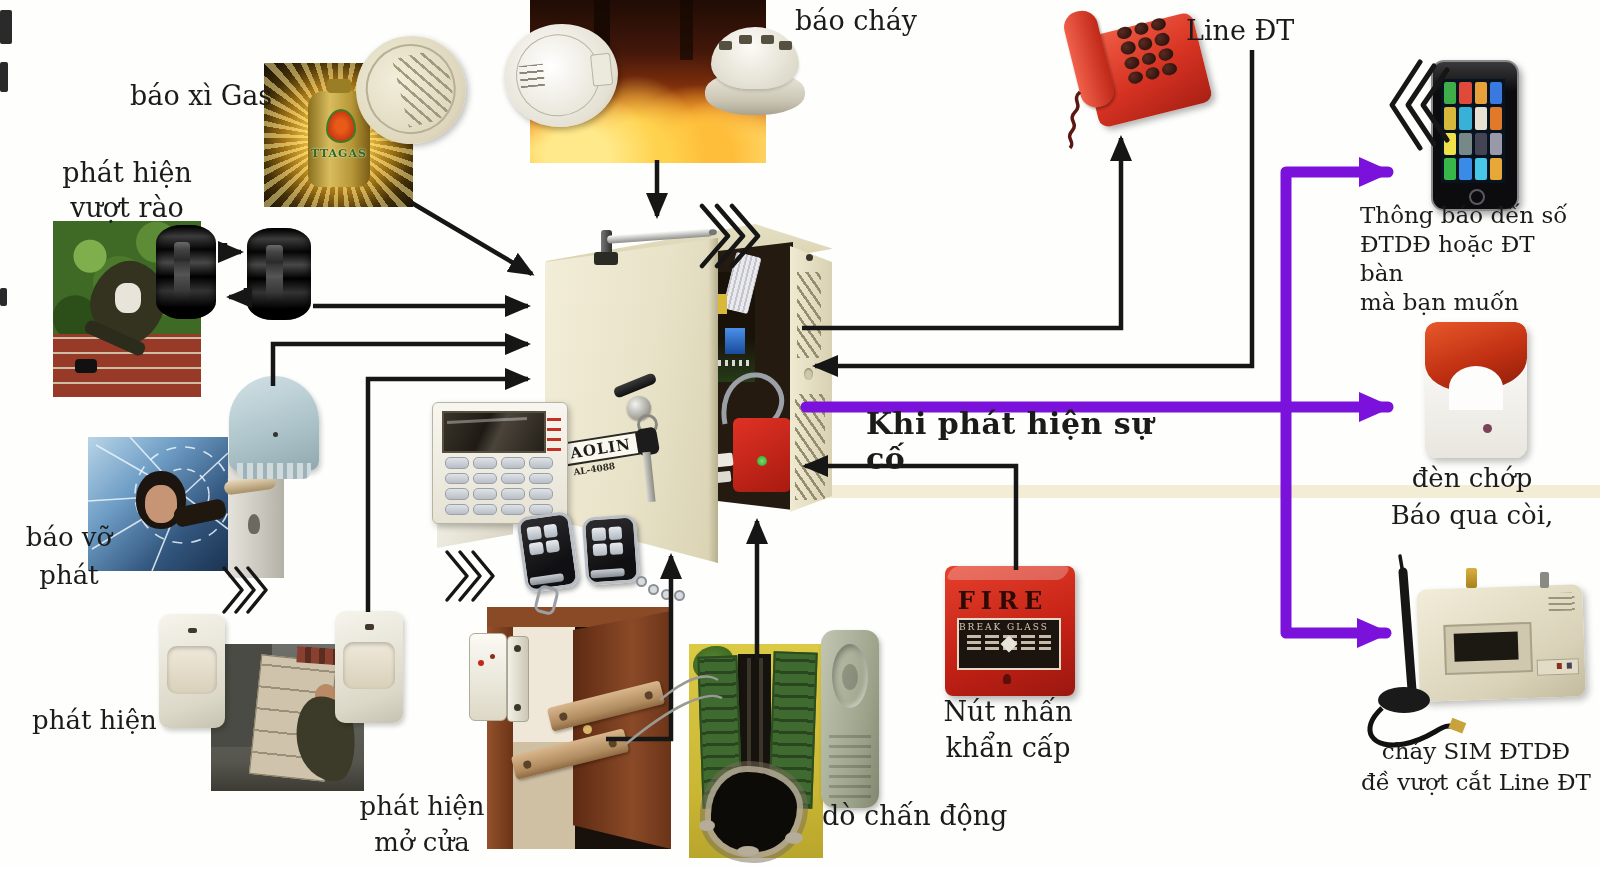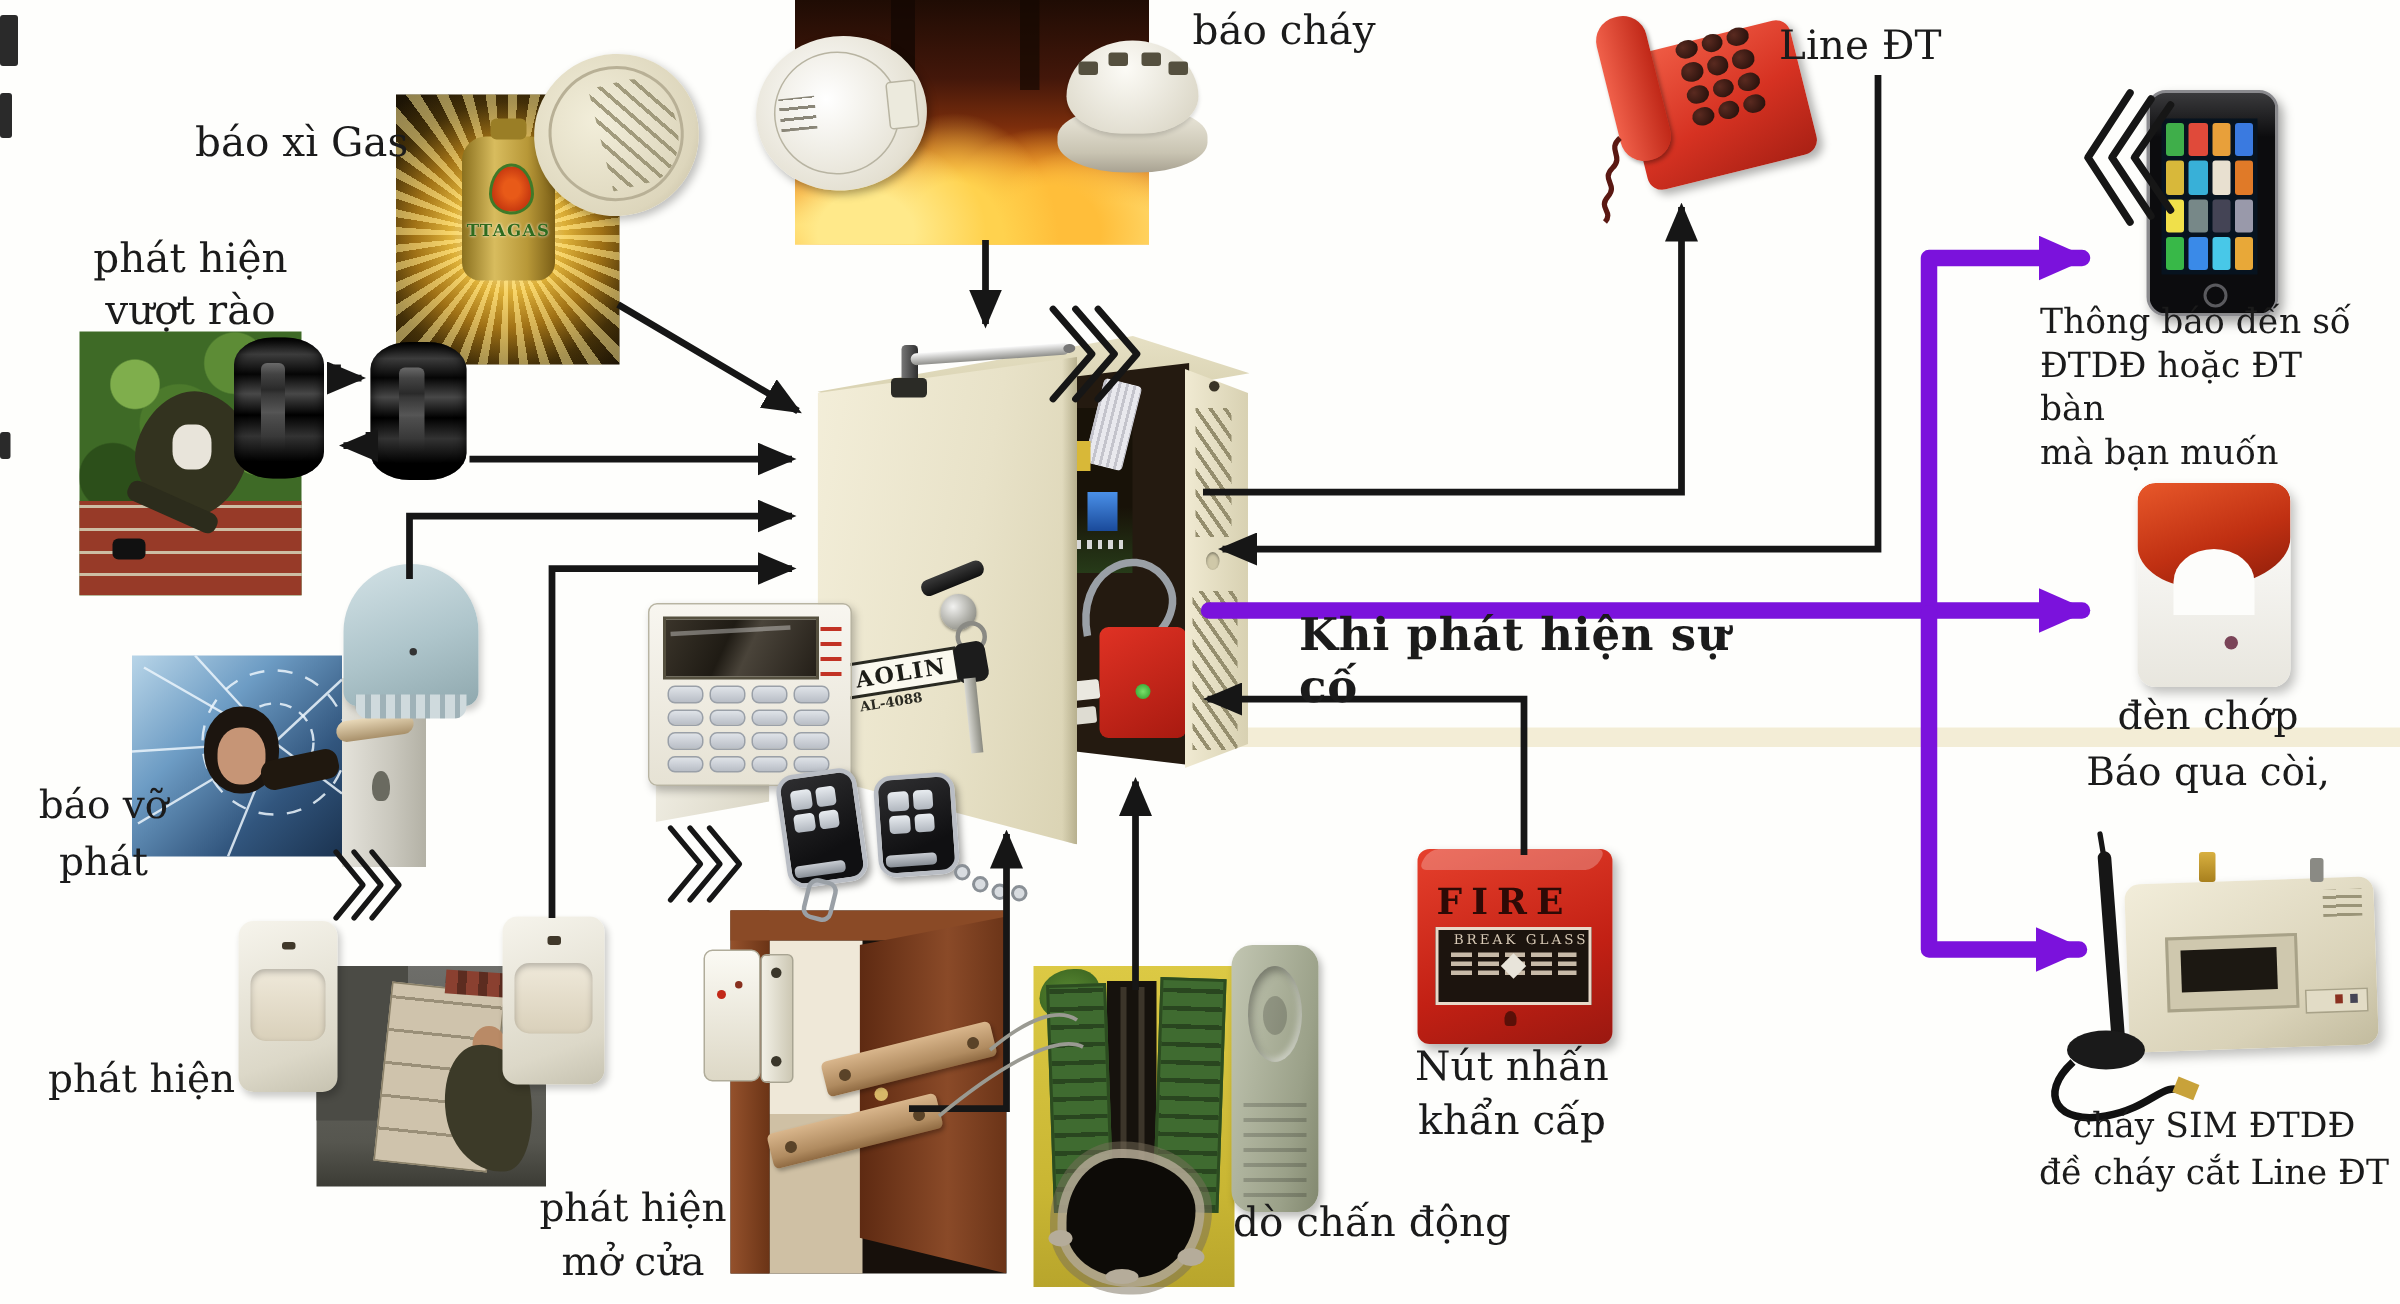--- a/index.html
+++ b/index.html
@@ -3,21 +3,21 @@
 <meta charset="utf-8">
 <style>
   html,body{margin:0;padding:0;background:#ffffff;}
   #stage{position:relative;width:1600px;height:869px;background:#fefefc;overflow:hidden;
          font-family:"DejaVu Serif","Liberation Serif",serif;color:#1b1b1b;}
   .abs{position:absolute;}
   .lbl{position:absolute;z-index:6;color:#1b1b1b;}
   .lbl span{display:block;}
   .ctr{text-align:center;}
   
-  #gas-img{left:264px;top:63px;width:149px;height:180px;z-index:1;
+  #gas-img{left:264px;top:63px;width:149px;height:144px;z-index:1;
     background:
       repeating-conic-gradient(from 0deg at 50% 52%, rgba(255,230,140,.55) 0 4deg, rgba(120,80,10,.15) 4deg 9deg),
       radial-gradient(circle at 50% 52%, #ffefb0 0 14%, #eec040 32%, #a87818 52%, #3a2a08 74%, #0d0a04 95%);}
   #gas-cyl{left:44px;top:28px;width:62px;height:96px;background:linear-gradient(90deg,#8a701e,#d8bc5e 35%,#b89838 70%,#7a5e16);
     border-radius:16px 16px 12px 12px;}
   #gas-cyl .neck{position:absolute;left:19px;top:-12px;width:24px;height:14px;background:#9a7e26;border-radius:4px;}
   #gas-cyl .flame{position:absolute;left:18px;top:18px;width:26px;height:30px;background:radial-gradient(#e85a18 30%,#c83a10 70%);
     border-radius:50% 50% 50% 50%/60% 60% 40% 40%;border:2px solid #3f7a28;}
   #gas-cyl .brand{position:absolute;left:0;right:0;top:56px;text-align:center;font-size:11px;font-weight:bold;color:#2f6b1e;
     text-shadow:0 0 2px #fff;letter-spacing:1px;}
@@ -193,21 +193,21 @@
   #vib .oval2{position:absolute;left:21px;top:34px;width:16px;height:26px;border-radius:50%;background:rgba(0,0,0,.18);}
   #vib .ridges{position:absolute;left:8px;bottom:10px;width:42px;height:70px;
     background:repeating-linear-gradient(0deg,rgba(0,0,0,.18) 0 3px,transparent 3px 10px);}
   
   #firebtn{left:945px;top:566px;width:130px;height:130px;z-index:2;background:linear-gradient(160deg,#e6402c,#c22014 60%,#9a1810);
     border-radius:8px;box-shadow:3px 4px 7px rgba(0,0,0,.3);}
   #firebtn .topface{position:absolute;left:4px;top:0;width:118px;height:14px;background:rgba(255,255,255,.25);border-radius:6px;transform:skewX(-30deg);}
   #firebtn .fireword{position:absolute;left:0;right:14px;top:20px;text-align:center;font-size:24px;font-weight:bold;
     letter-spacing:6px;color:#2e0a06;}
   #firebtn .glass{position:absolute;left:12px;top:52px;width:100px;height:48px;background:#1c140e;border:2px solid #e8d8c8;}
-  #firebtn .bg-ttl{color:#d8cab6;font-size:9px;text-align:right;letter-spacing:2px;margin-top:2px;}
+  #firebtn .bg-ttl{color:#d8cab6;font-size:9px;text-align:left;letter-spacing:2px;margin-top:2px;}
   #firebtn .gline{height:3px;margin:3px 8px;background:repeating-linear-gradient(90deg,#c8baa8 0 14px,transparent 14px 18px);}
   #firebtn .diam{position:absolute;left:44px;top:18px;width:12px;height:12px;background:#e8e4da;transform:rotate(45deg);}
   #firebtn .keyh{position:absolute;left:58px;top:108px;width:8px;height:10px;background:#5a1008;border-radius:50% 50% 30% 30%;}
   #phone{left:1070px;top:6px;width:140px;height:138px;z-index:2;}
   #phone .body{position:absolute;left:18px;top:18px;width:116px;height:92px;transform:rotate(-14deg);
     background:linear-gradient(160deg,#f26048,#d63222 55%,#a82014);border-radius:10px;box-shadow:3px 4px 6px rgba(0,0,0,.3);}
   #phone .hs{position:absolute;left:2px;top:4px;width:34px;height:98px;transform:rotate(-14deg);
     background:linear-gradient(90deg,#f0604a,#c02818);border-radius:16px;box-shadow:1px 2px 3px rgba(0,0,0,.35);}
   #phone .keysP{position:absolute;left:52px;top:16px;width:50px;height:58px;transform:rotate(-14deg);
     display:grid;grid-template-columns:repeat(3,1fr);grid-template-rows:repeat(4,1fr);gap:3px;}
@@ -614,21 +614,21 @@
     <span>ĐTDĐ hoặc ĐT bàn</span>
     <span>mà bạn muốn</span>
   </div>
   <div class="lbl" id="lbl-event" style="left:866px;top:406px;width:330px;">Khi phát hiện sự cố</div>
   <div class="lbl f26 ctr" style="left:1372px;top:460px;width:200px;line-height:37px;">
     <span>đèn chớp</span>
     <span>Báo qua còi,</span>
   </div>
   <div class="lbl f22b ctr" style="left:1352px;top:736px;width:248px;">
     <span>cháy SIM ĐTDĐ</span>
-    <span>đề cháy cắt Line ĐT</span>
+    <span>đề vượt cắt Line ĐT</span>
   </div>
   <div class="lbl f26 ctr" style="left:15px;top:518px;width:108px;line-height:38px;">
     <span>báo vỡ</span>
     <span>phát</span>
   </div>
   <div class="lbl f26" style="left:32px;top:702px;width:190px;line-height:36px;">
     <span>phát hiện</span>
   </div>
   <div class="lbl f26 ctr" style="left:352px;top:788px;width:140px;line-height:36px;">
     <span>phát hiện</span>

